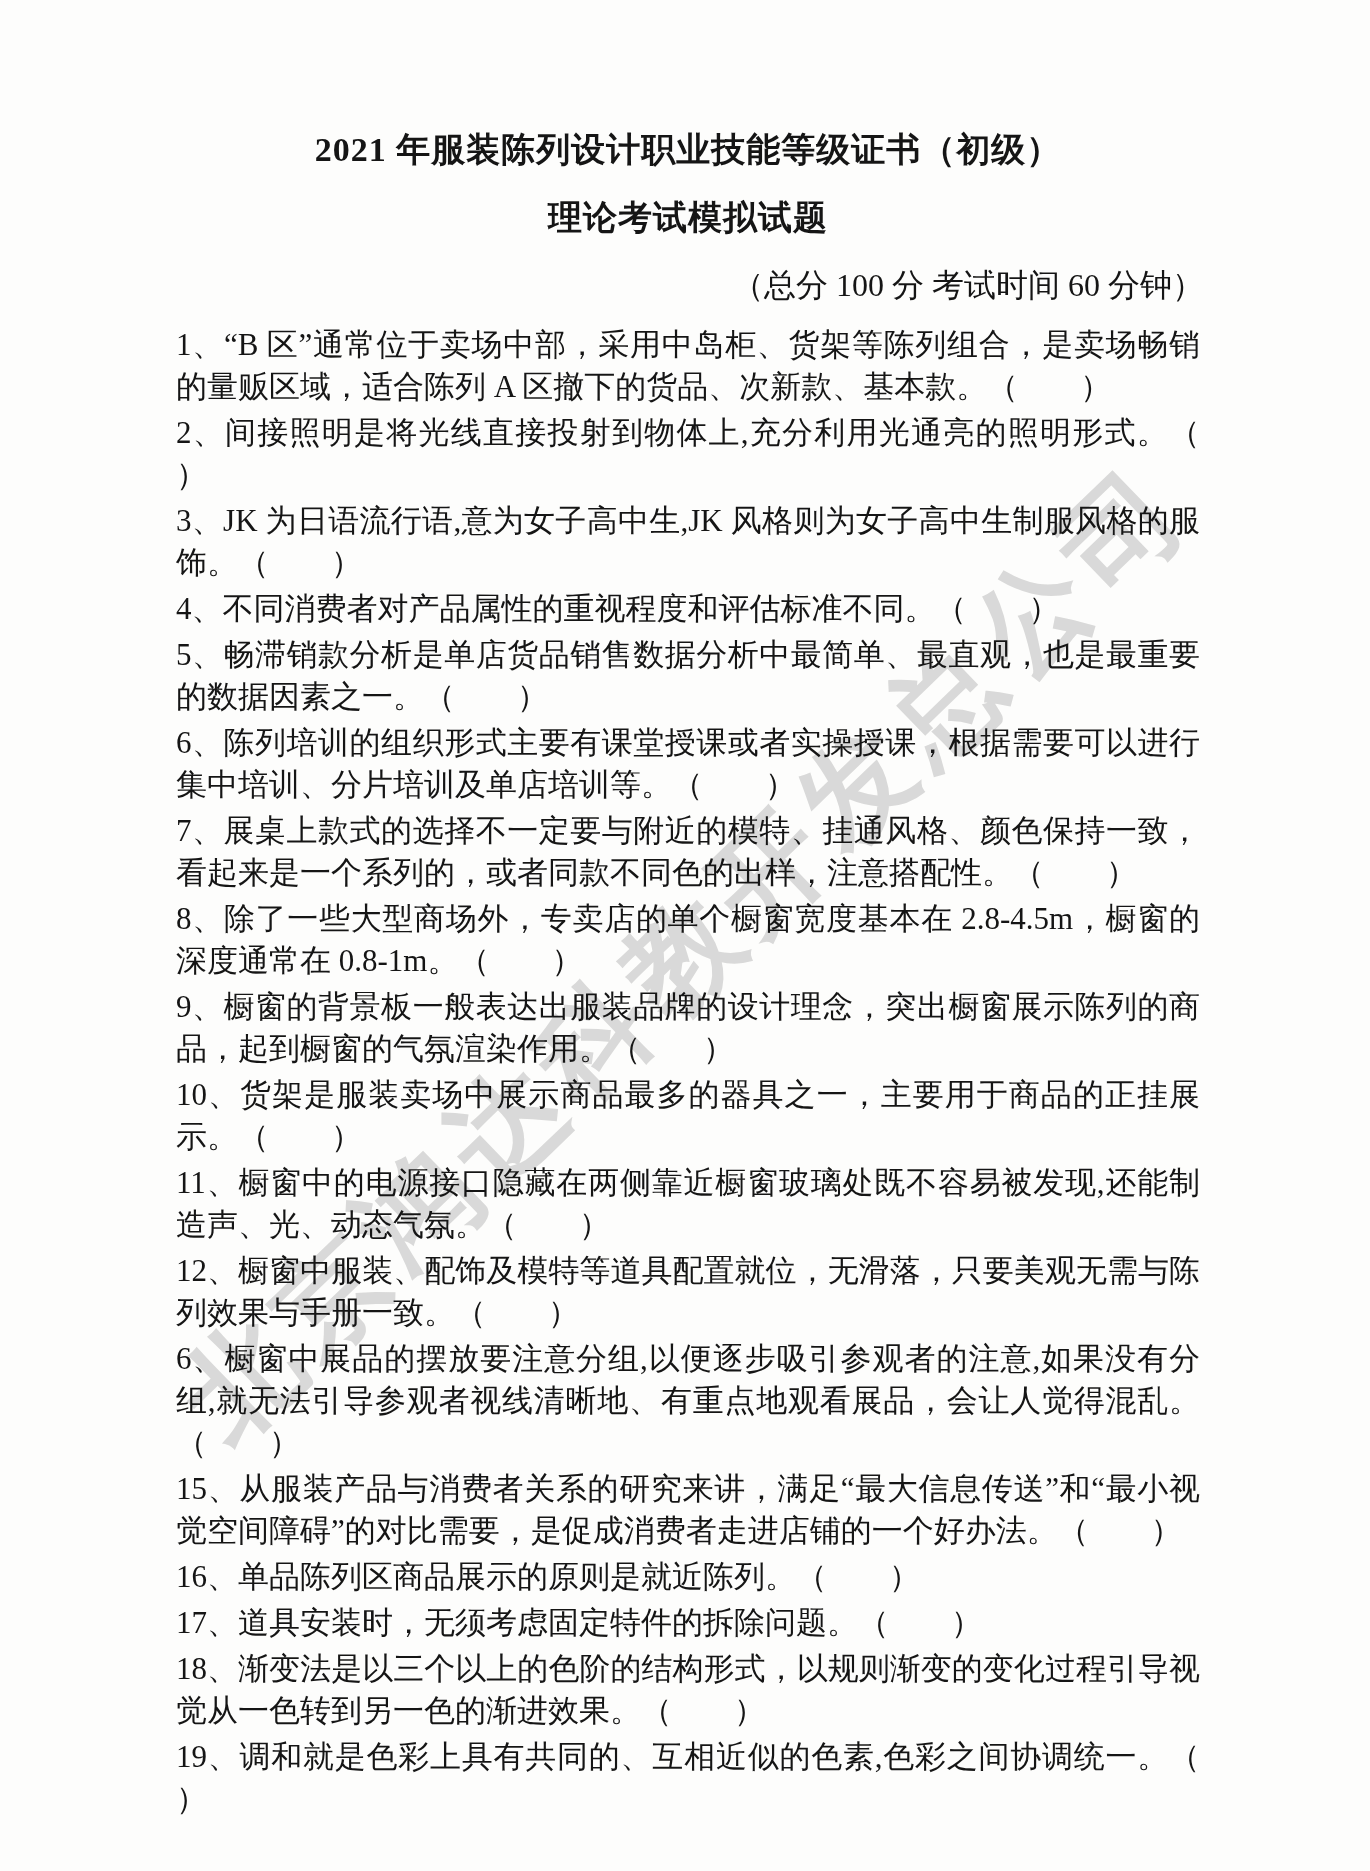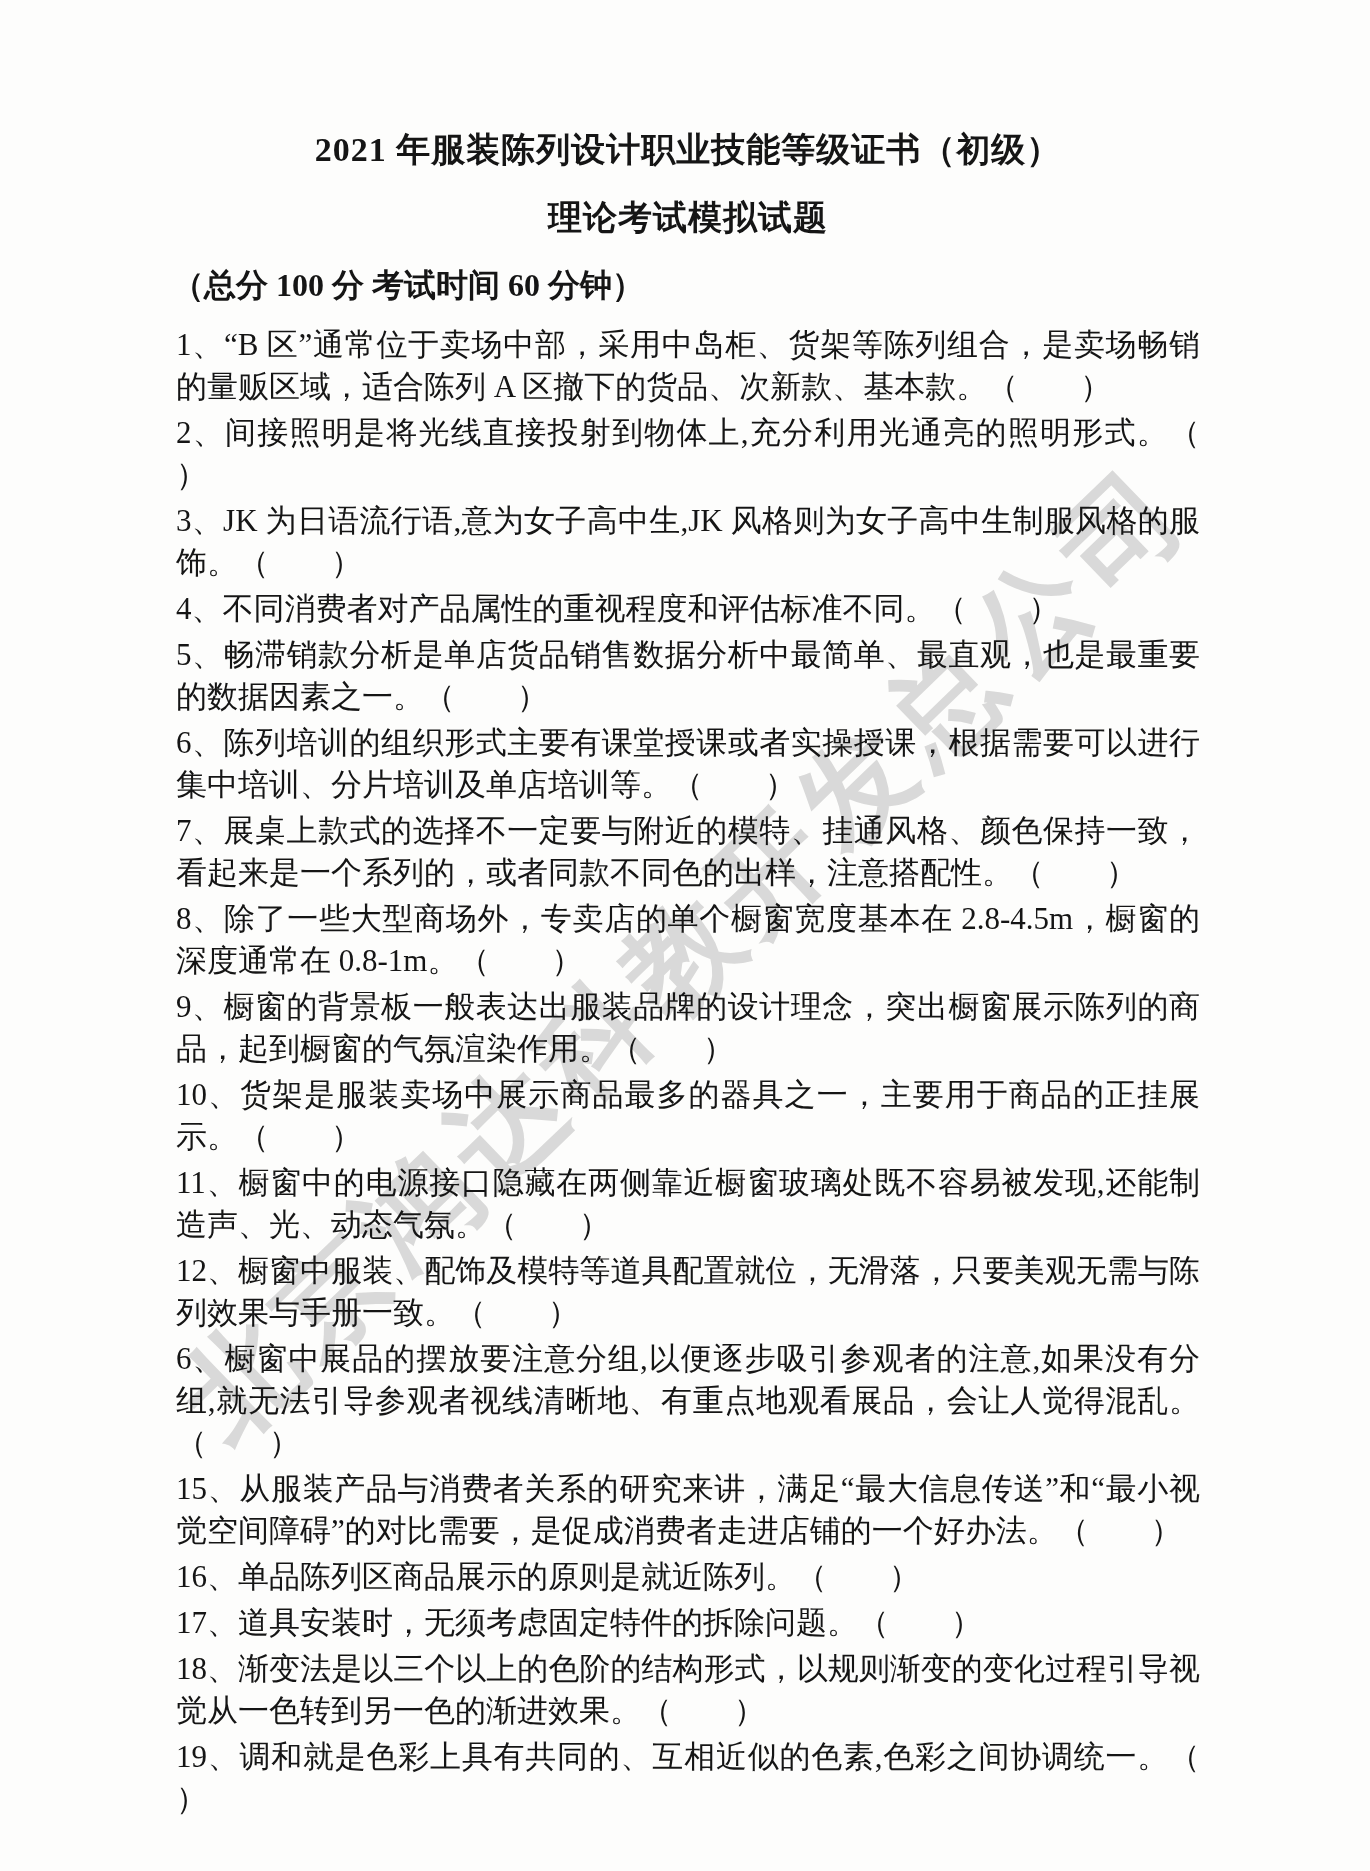--- a/index.html
+++ b/index.html
@@ -35,22 +35,22 @@
     font-size:34px;
     font-weight:bold;
     text-align:center;
     margin:0 0 24px 0;
     letter-spacing:1px;
     line-height:44px;
     font-family:Liberation Serif, serif;
   }
   .title3 {
     font-size:32px;
-    font-weight:bold;
-    text-align:left;
+    font-weight:normal;
+    text-align:right;
     margin:0 0 18px 0;
     line-height:42px;
   }
   .section-header {
     font-size:31px;
     font-weight:bold;
     margin:0 0 4px 0;
     line-height:42px;
   }
   .question {

